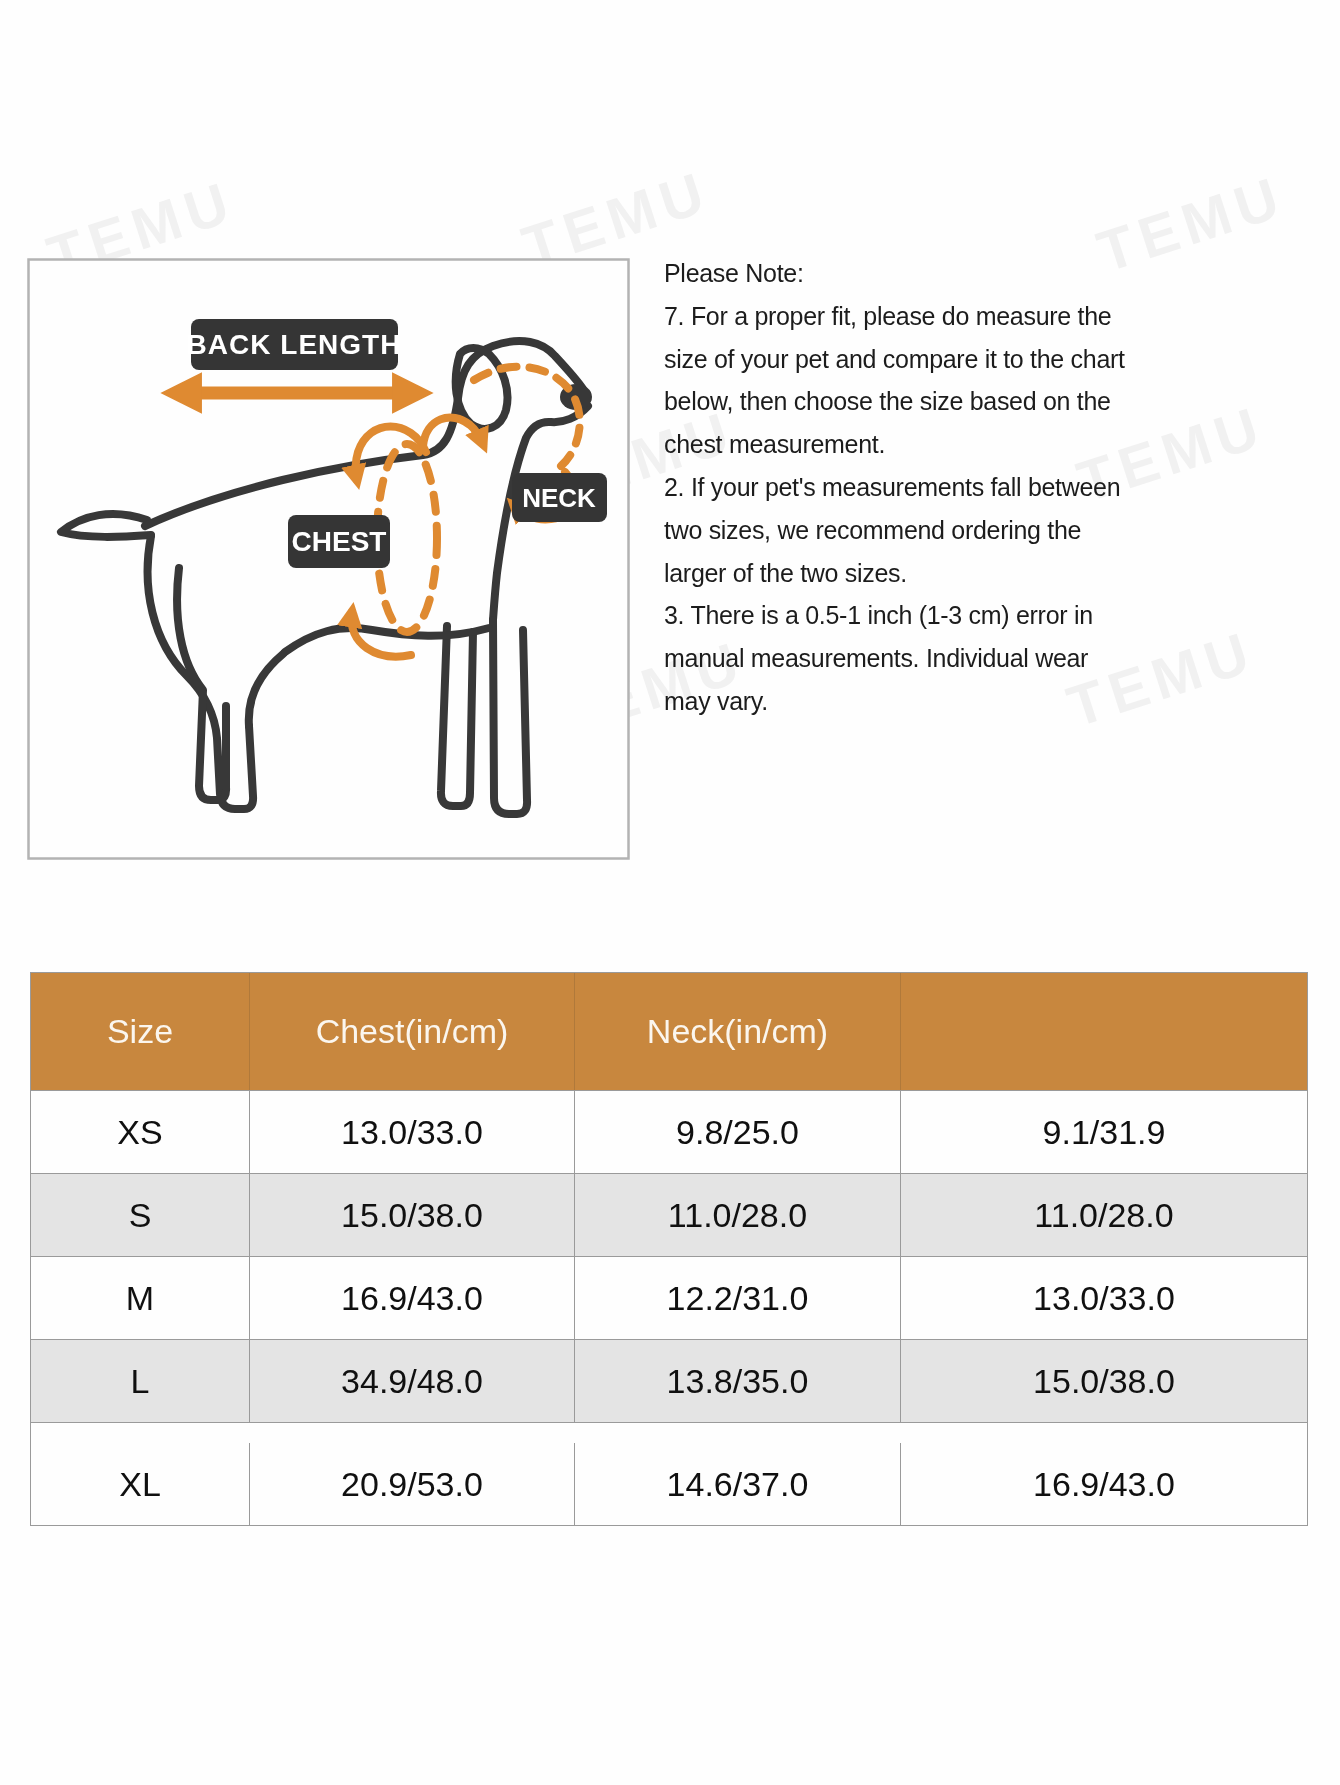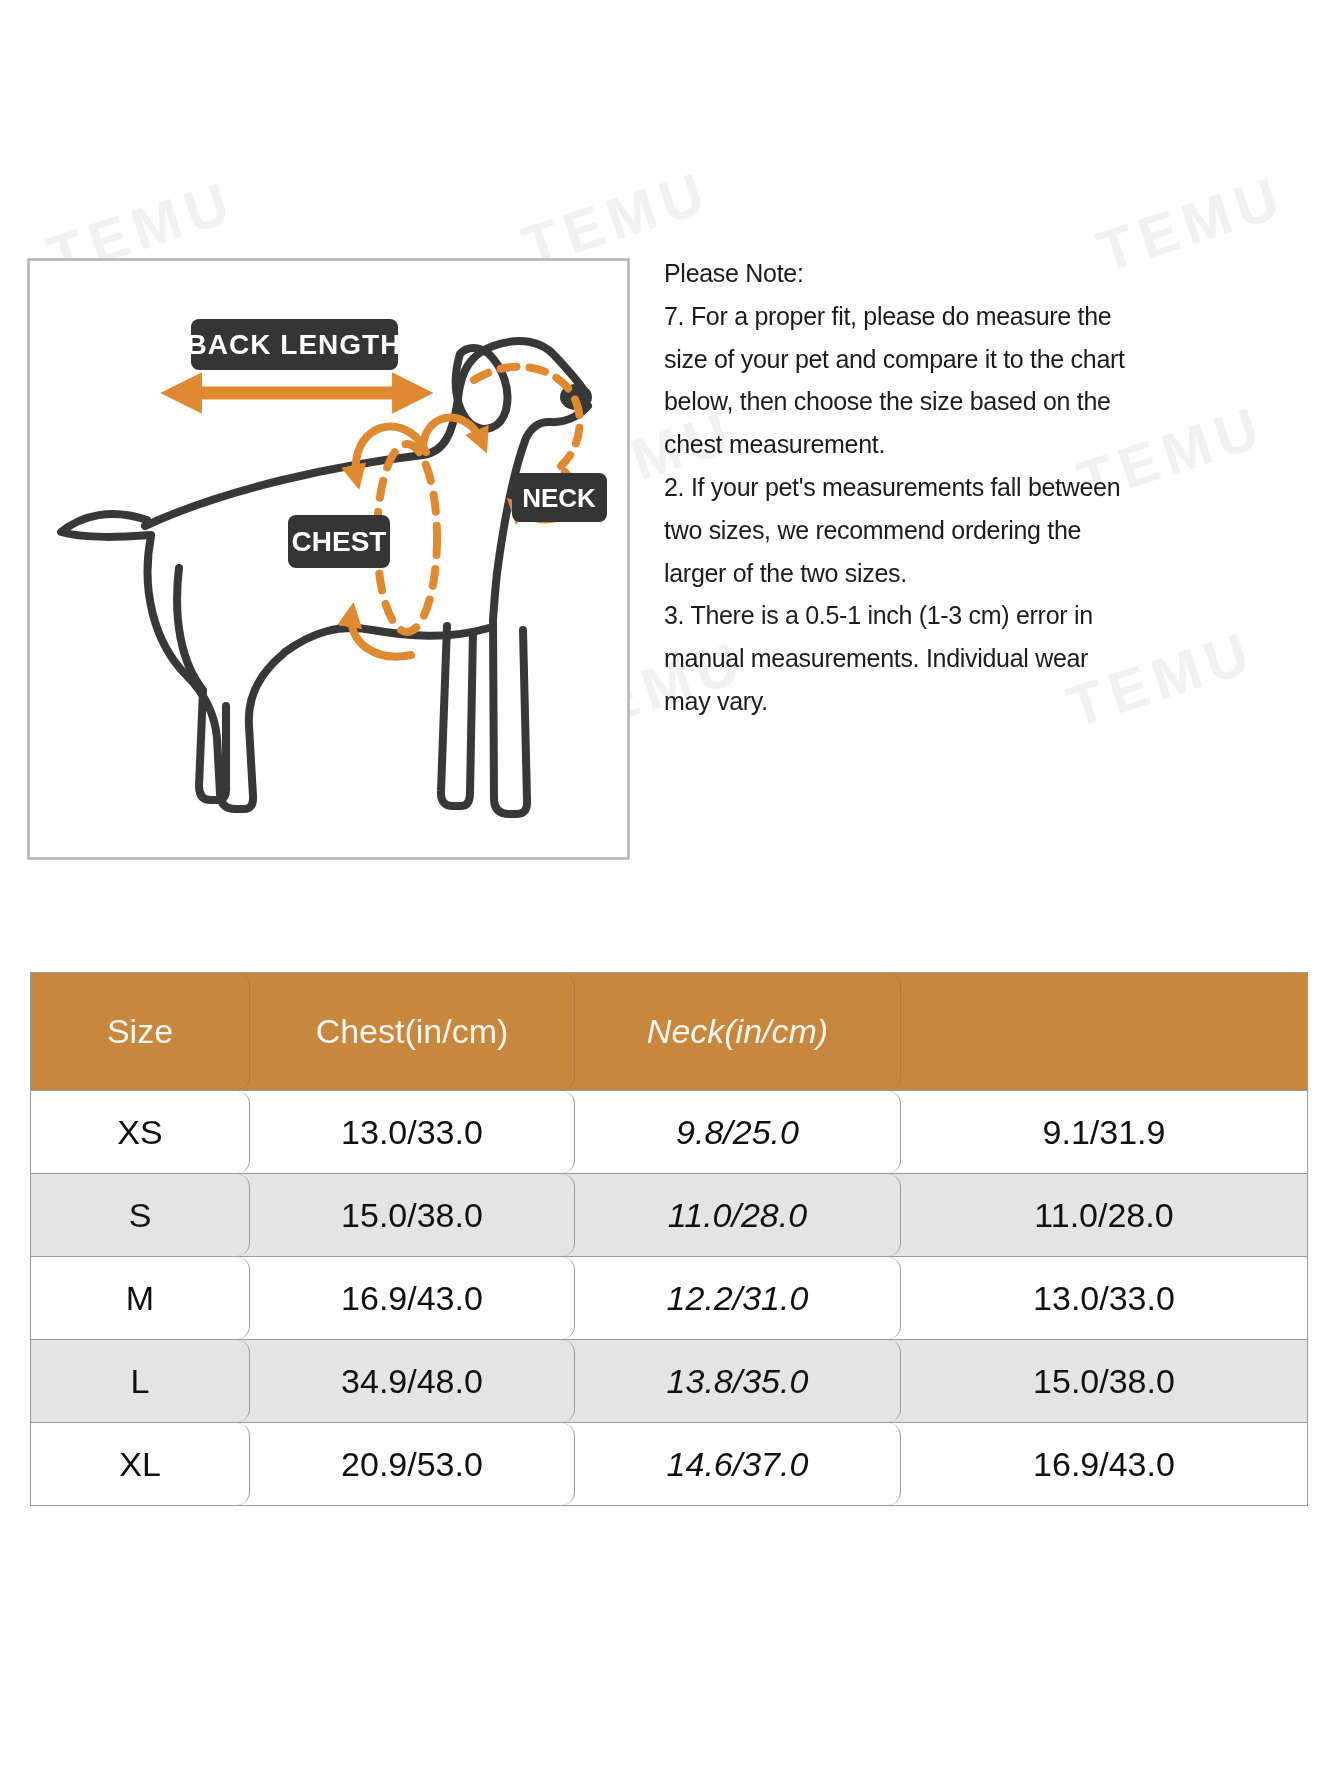--- a/index.html
+++ b/index.html
@@ -16,25 +16,25 @@
 
   
   .note{position:absolute;left:664px;top:252px;width:652px;color:#1c1c1c;
         font-size:25px;letter-spacing:-0.3px;}
   .nline{height:42.8px;line-height:42.8px;white-space:nowrap;}
 
   
   .stable{position:absolute;left:30px;top:972px;width:1278px;border:1px solid #9a9a9a;
           box-sizing:border-box;background:#fefefe;}
   .trow{display:flex;border-bottom:1px solid #9a9a9a;}
-  .trow:last-child{border-bottom:none;}
+  .trow:last-child{border-bottom:none;margin-top:20px;}
   .cell{box-sizing:border-box;border-right:1px solid #9a9a9a;display:flex;
-        align-items:center;justify-content:center;font-size:34px;color:#101010;border-radius:13px;}
+        align-items:center;justify-content:center;font-size:34px;color:#101010;}
   .cell:last-child{border-right:none;}
-  .c0{width:219px;}.c1{width:325px;}.c2{width:326px;font-style:italic;}.c3{width:406px;}
+  .c0{width:219px;}.c1{width:325px;}.c2{width:326px;}.c3{width:406px;}
   .thead{height:117px;background:#c8873e;}
   .thead .cell{color:#fbf6ee;border-right:1px solid #a8readable;}
   .thead .cell{border-right:1px solid #b0793a;}
   .brow{height:82px;}
   .alt{background:#e4e4e4;}
 </style>
 </head>
 <body>
 
 <div class="page">

